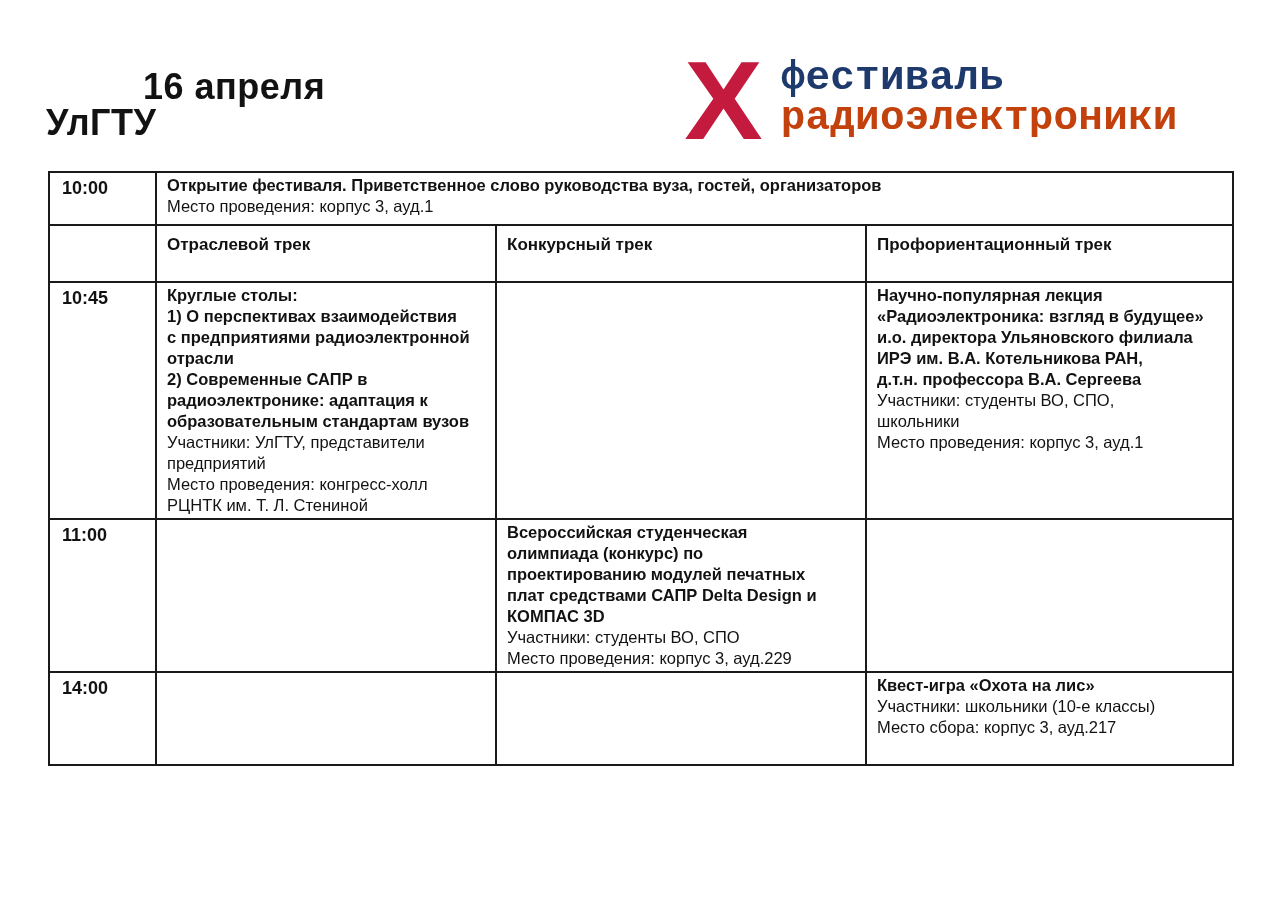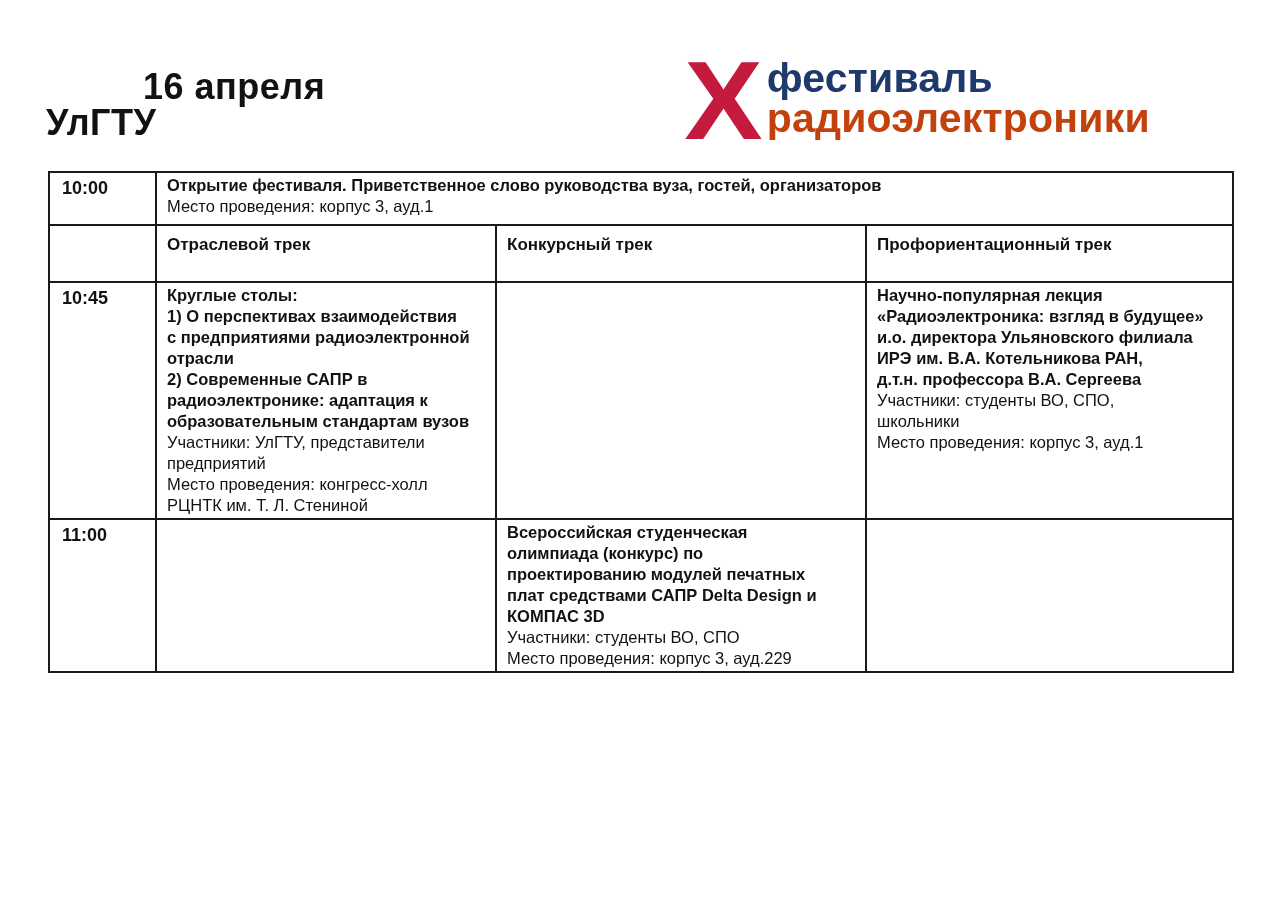--- a/index.html
+++ b/index.html
@@ -39,21 +39,21 @@
     display: flex;
     align-items: flex-start;
   }
   .logo-x {
     font-size: 112px;
     line-height: 90px;
     font-weight: 800;
     letter-spacing: -4px;
     transform: scaleX(1.05);
   }
-  .logo-text { margin-left: 10px; padding-top: 2px; }
+  .logo-text { margin-left: 24px; padding-top: 2px; font-family: Liberation Mono, monospace; }
   .logo-line {
     font-size: 41px;
     line-height: 40px;
     font-weight: 700;
     letter-spacing: 0.2px;
   }
 
   
   table.schedule {
     position: absolute;
@@ -174,16 +174,26 @@
 проектированию модулей печатных
 плат средствами САПР Delta Design и
 КОМПАС 3D</div>
         <div class="cell-details">Участники: студенты ВО, СПО
 Место проведения: корпус 3, ауд.229</div>
       </td>
       <td></td>
     </tr>
 
 
+    <tr class="r-1400">
+      <td class="time-cell">14:00</td>
+      <td></td>
+      <td></td>
+      <td>
+        <div class="cell-title">Квест-игра «Охота на лис»</div>
+        <div class="cell-details">Участники: школьники (10-е классы)
+Место сбора: корпус 3, ауд.217</div>
+      </td>
+    </tr>
   </tbody>
     </table>
 
 </div>
 
 </body></html>

